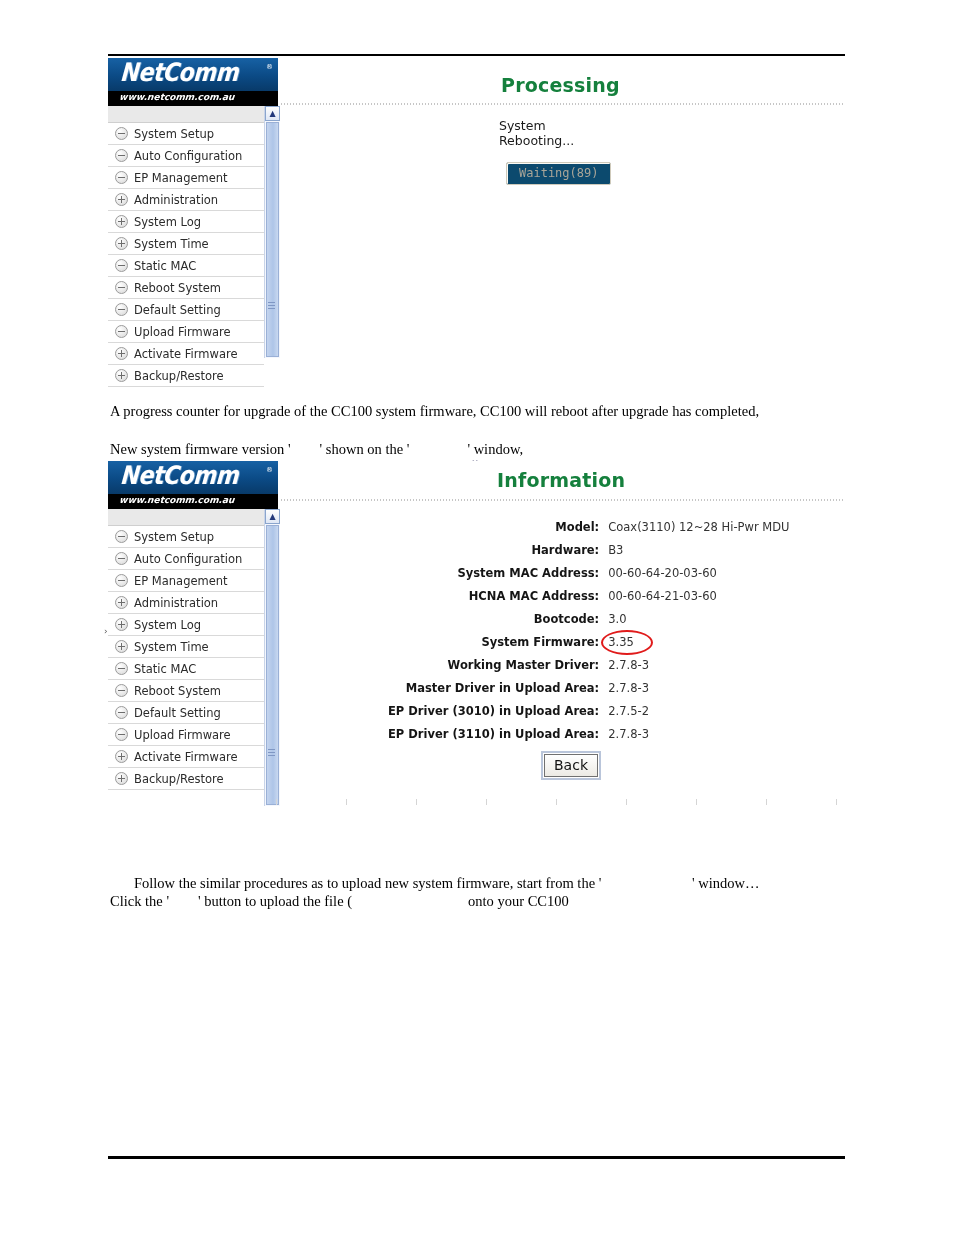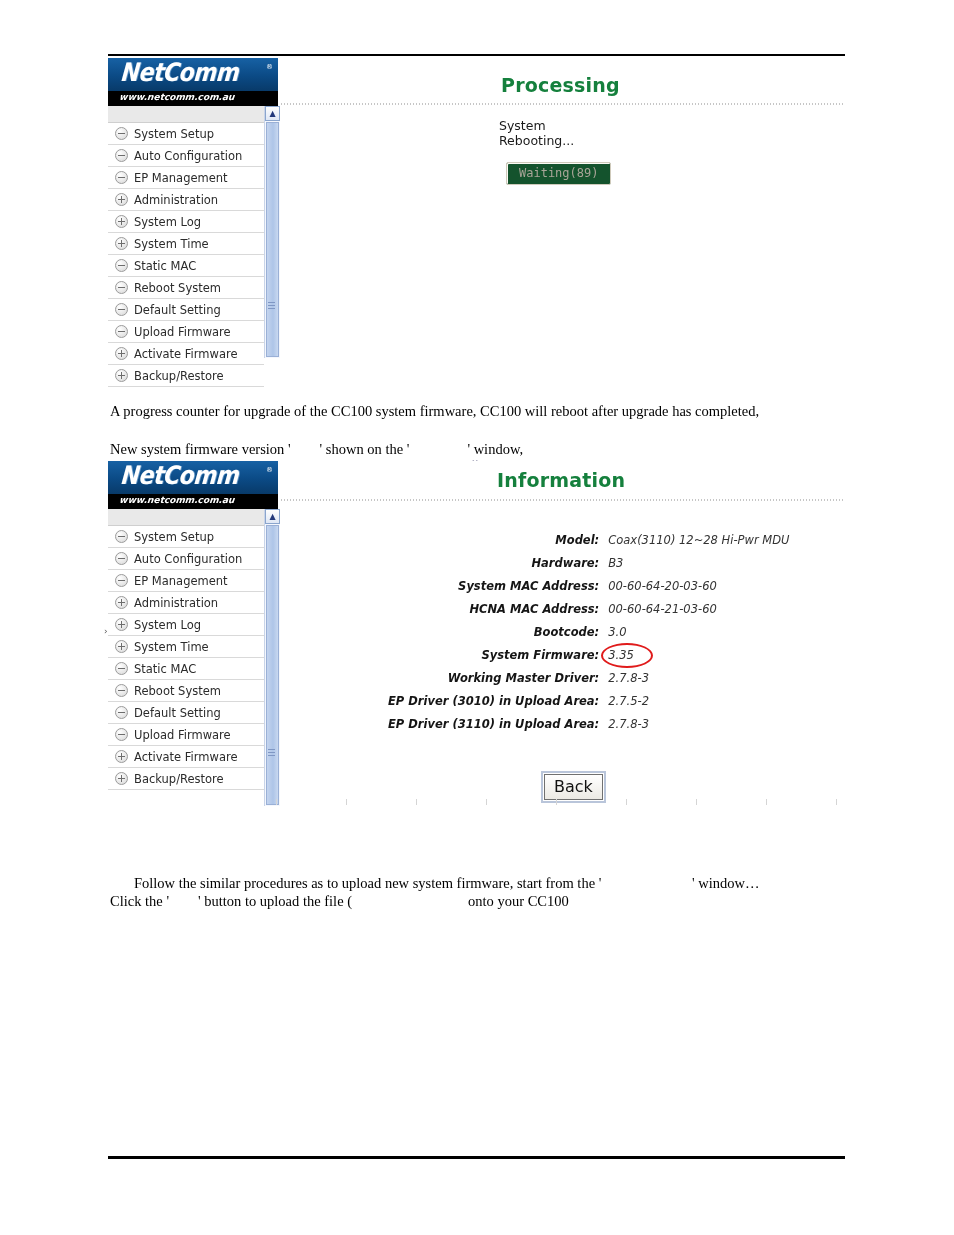--- a/index.html
+++ b/index.html
@@ -196,21 +196,21 @@
     position: absolute;
     font-family: "DejaVu Sans", sans-serif;
     font-size: 12.5px;
     color: #1a1a1a;
   }
   .wait-btn {
     position: absolute;
     font-family: "DejaVu Sans Mono", monospace;
     font-size: 12px;
     color: #a9a598;
-    background: #14532d;
+    background: #0c4a6e;
     border: 1px solid #cfcabb;
     border-radius: 2px;
     padding: 3px 12px 4px;
     text-align: center;
     box-shadow: inset 1px 1px 0 #fbfaf5;
   }
 
   
   .info-table {
     position: absolute;
@@ -240,28 +240,27 @@
     position: absolute;
     left: -7px; top: 0px;
     width: 48px; height: 21px;
     border: 2.5px solid #e01b1b;
     border-radius: 50%;
     pointer-events: none;
   }
   .back-btn {
     position: absolute;
     font-family: "DejaVu Sans", sans-serif;
-    font-size: 16px;
+    font-size: 14px;
     color: #111;
     background: linear-gradient(180deg,#ffffff,#eceae4);
     border: 1px solid #707070;
     padding: 2px 9px 3px;
     outline: 2px solid #b9c5da;
     outline-offset: 1px;
-    margin-top: 20px;
   }
 
   
   .tick-row {
     position: absolute;
     left: 156px; bottom: 0;
     width: 581px; height: 10px;
   }
   .tick {
     position: absolute;
@@ -456,21 +455,21 @@
   <div class="vscroll" id="vscroll-2" style="left:156px; top:48px; height:297px;">
     <div class="vscroll-up">▲</div>
     <div class="vscroll-thumb" style="top:16px; height:280px;"></div>
     <div class="vscroll-grip" style="top:240px;"></div>
   </div>
 
   <div class="content">
     <div class="panel-title" style="left:389px; top:8px;">Information</div>
     <div class="dotted-rule" style="left:173px; top:38px; width:564px;"></div>
 
-    <table class="info-table" id="info-table" style="left:280px; top:67px;font-style:italic;">
+    <table class="info-table" id="info-table" style="left:280px; top:54px;">
       <tbody>
           <tr>
             <td class="info-label">Model:</td>
             <td class="info-value"><span>Coax(3110) 12~28 Hi-Pwr MDU</span></td>
           </tr>
           <tr>
             <td class="info-label">Hardware:</td>
             <td class="info-value"><span>B3</span></td>
           </tr>
           <tr>
@@ -484,20 +483,24 @@
           <tr>
             <td class="info-label">Bootcode:</td>
             <td class="info-value"><span>3.0</span></td>
           </tr>
           <tr>
             <td class="info-label">System Firmware:</td>
             <td class="info-value"><span>3.35</span><span class="highlight-ellipse"></span></td>
           </tr>
           <tr>
             <td class="info-label">Working Master Driver:</td>
+            <td class="info-value"><span>2.7.8-3</span></td>
+          </tr>
+          <tr>
+            <td class="info-label">Master Driver in Upload Area:</td>
             <td class="info-value"><span>2.7.8-3</span></td>
           </tr>
           <tr>
             <td class="info-label">EP Driver (3010) in Upload Area:</td>
             <td class="info-value"><span>2.7.5-2</span></td>
           </tr>
           <tr>
             <td class="info-label">EP Driver (3110) in Upload Area:</td>
             <td class="info-value"><span>2.7.8-3</span></td>
           </tr>

